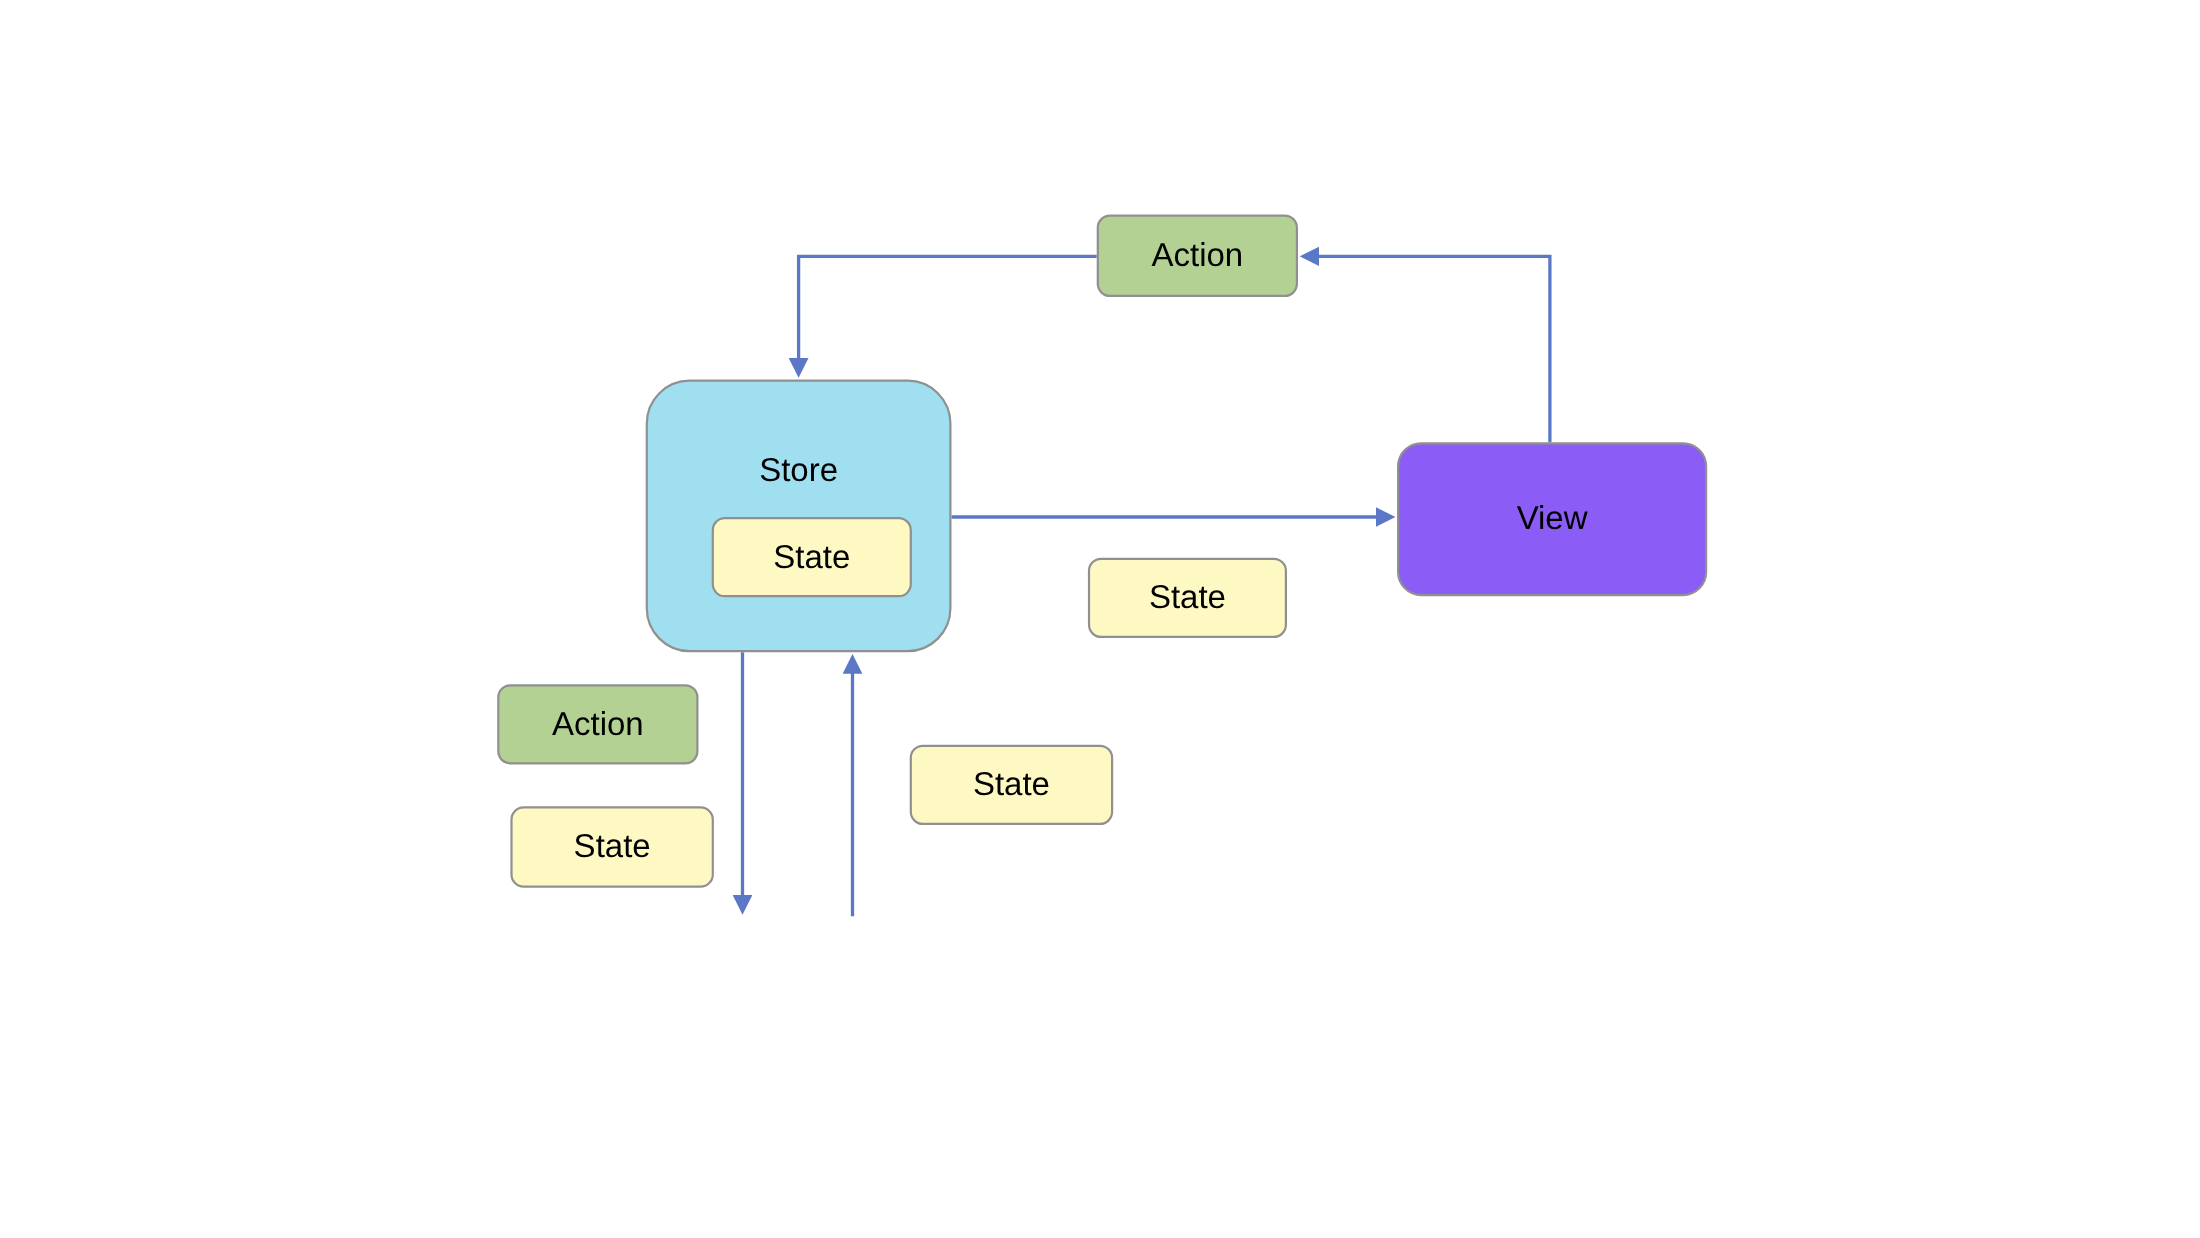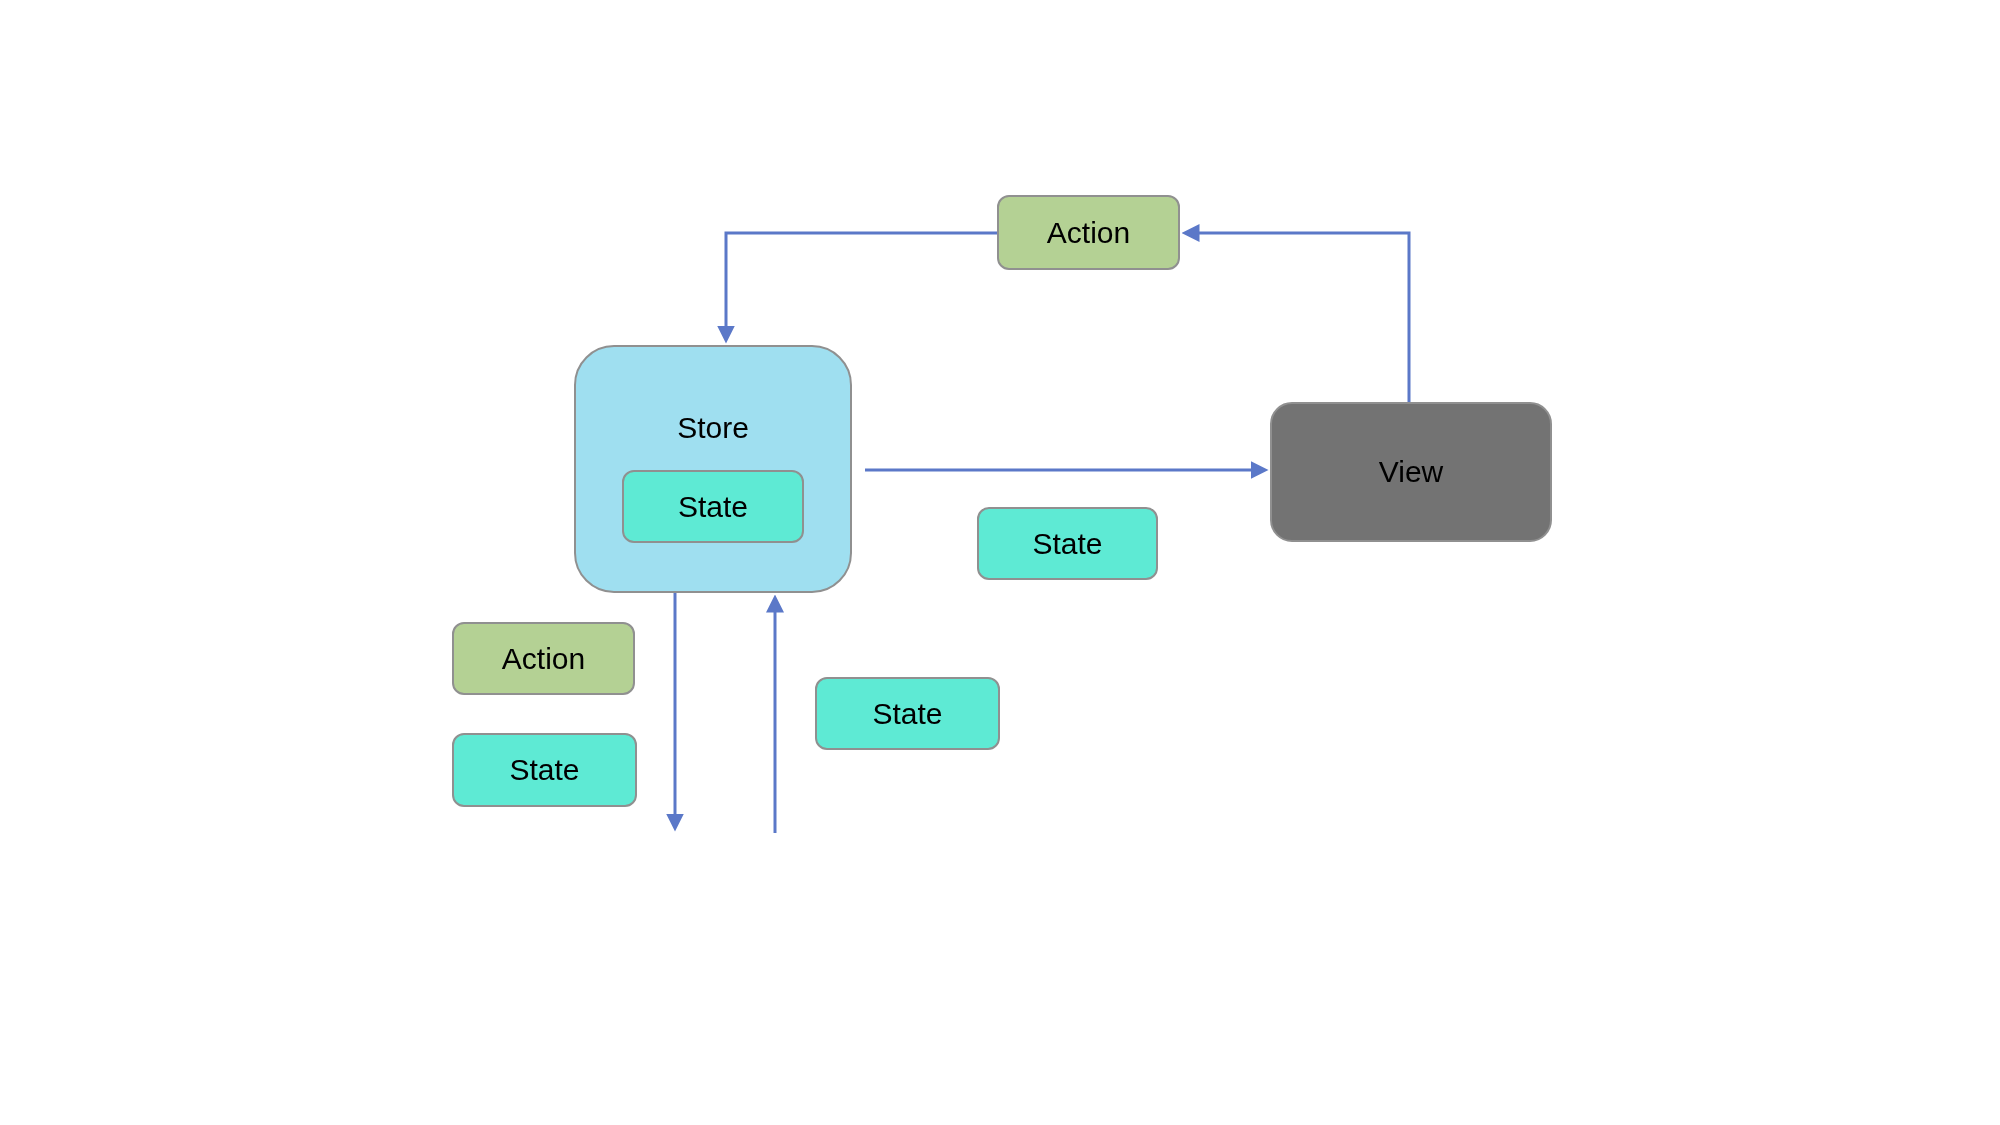--- a/index.html
+++ b/index.html
@@ -28,28 +28,28 @@
     box-sizing: border-box;
     border: 2px solid #909090;
     display: flex;
     align-items: center;
     justify-content: center;
     font-size: 30px;
     color: #000000;
     text-align: center;
   }
   .green  { background: #b4d194; border-radius: 12px; }
-  .gray   { background: #5eead4; border-radius: 12px; }
+  .gray   { background: #fef9c3; border-radius: 12px; margin-left: 12px; }
   .cyan   { background: #9fdff0; border-radius: 40px; }
-  .yellow { background: #737373; border-radius: 22px; }
+  .yellow { background: #8b5cf6; border-radius: 22px; }
   .purple { background: #bf9cf7; border-radius: 18px; }
 
   
   .node-action-top { left: 997px;  top: 195px; width: 183px; height: 75px; }
-  .node-store      { left: 574px;  top: 345px; width: 278px; height: 248px;
+  .node-store      { left: 587px;  top: 345px; width: 278px; height: 248px;
                      display: block; }
   .store-title     { position: absolute; left: 0; top: 64px; width: 100%;
                      text-align: center; font-size: 30px; line-height: 34px; }
   .node-store-state{ left: 46px;  top: 123px; width: 182px; height: 73px;
                      position: absolute; }
   .node-view       { left: 1270px; top: 402px; width: 282px; height: 140px; }
   .node-state-right{ left: 977px;  top: 507px; width: 181px; height: 73px; }
   .node-action-left{ left: 452px;  top: 622px; width: 183px; height: 73px; }
   .node-state-left { left: 452px;  top: 733px; width: 185px; height: 74px; }
   .node-state-mid  { left: 815px;  top: 677px; width: 185px; height: 73px; }

